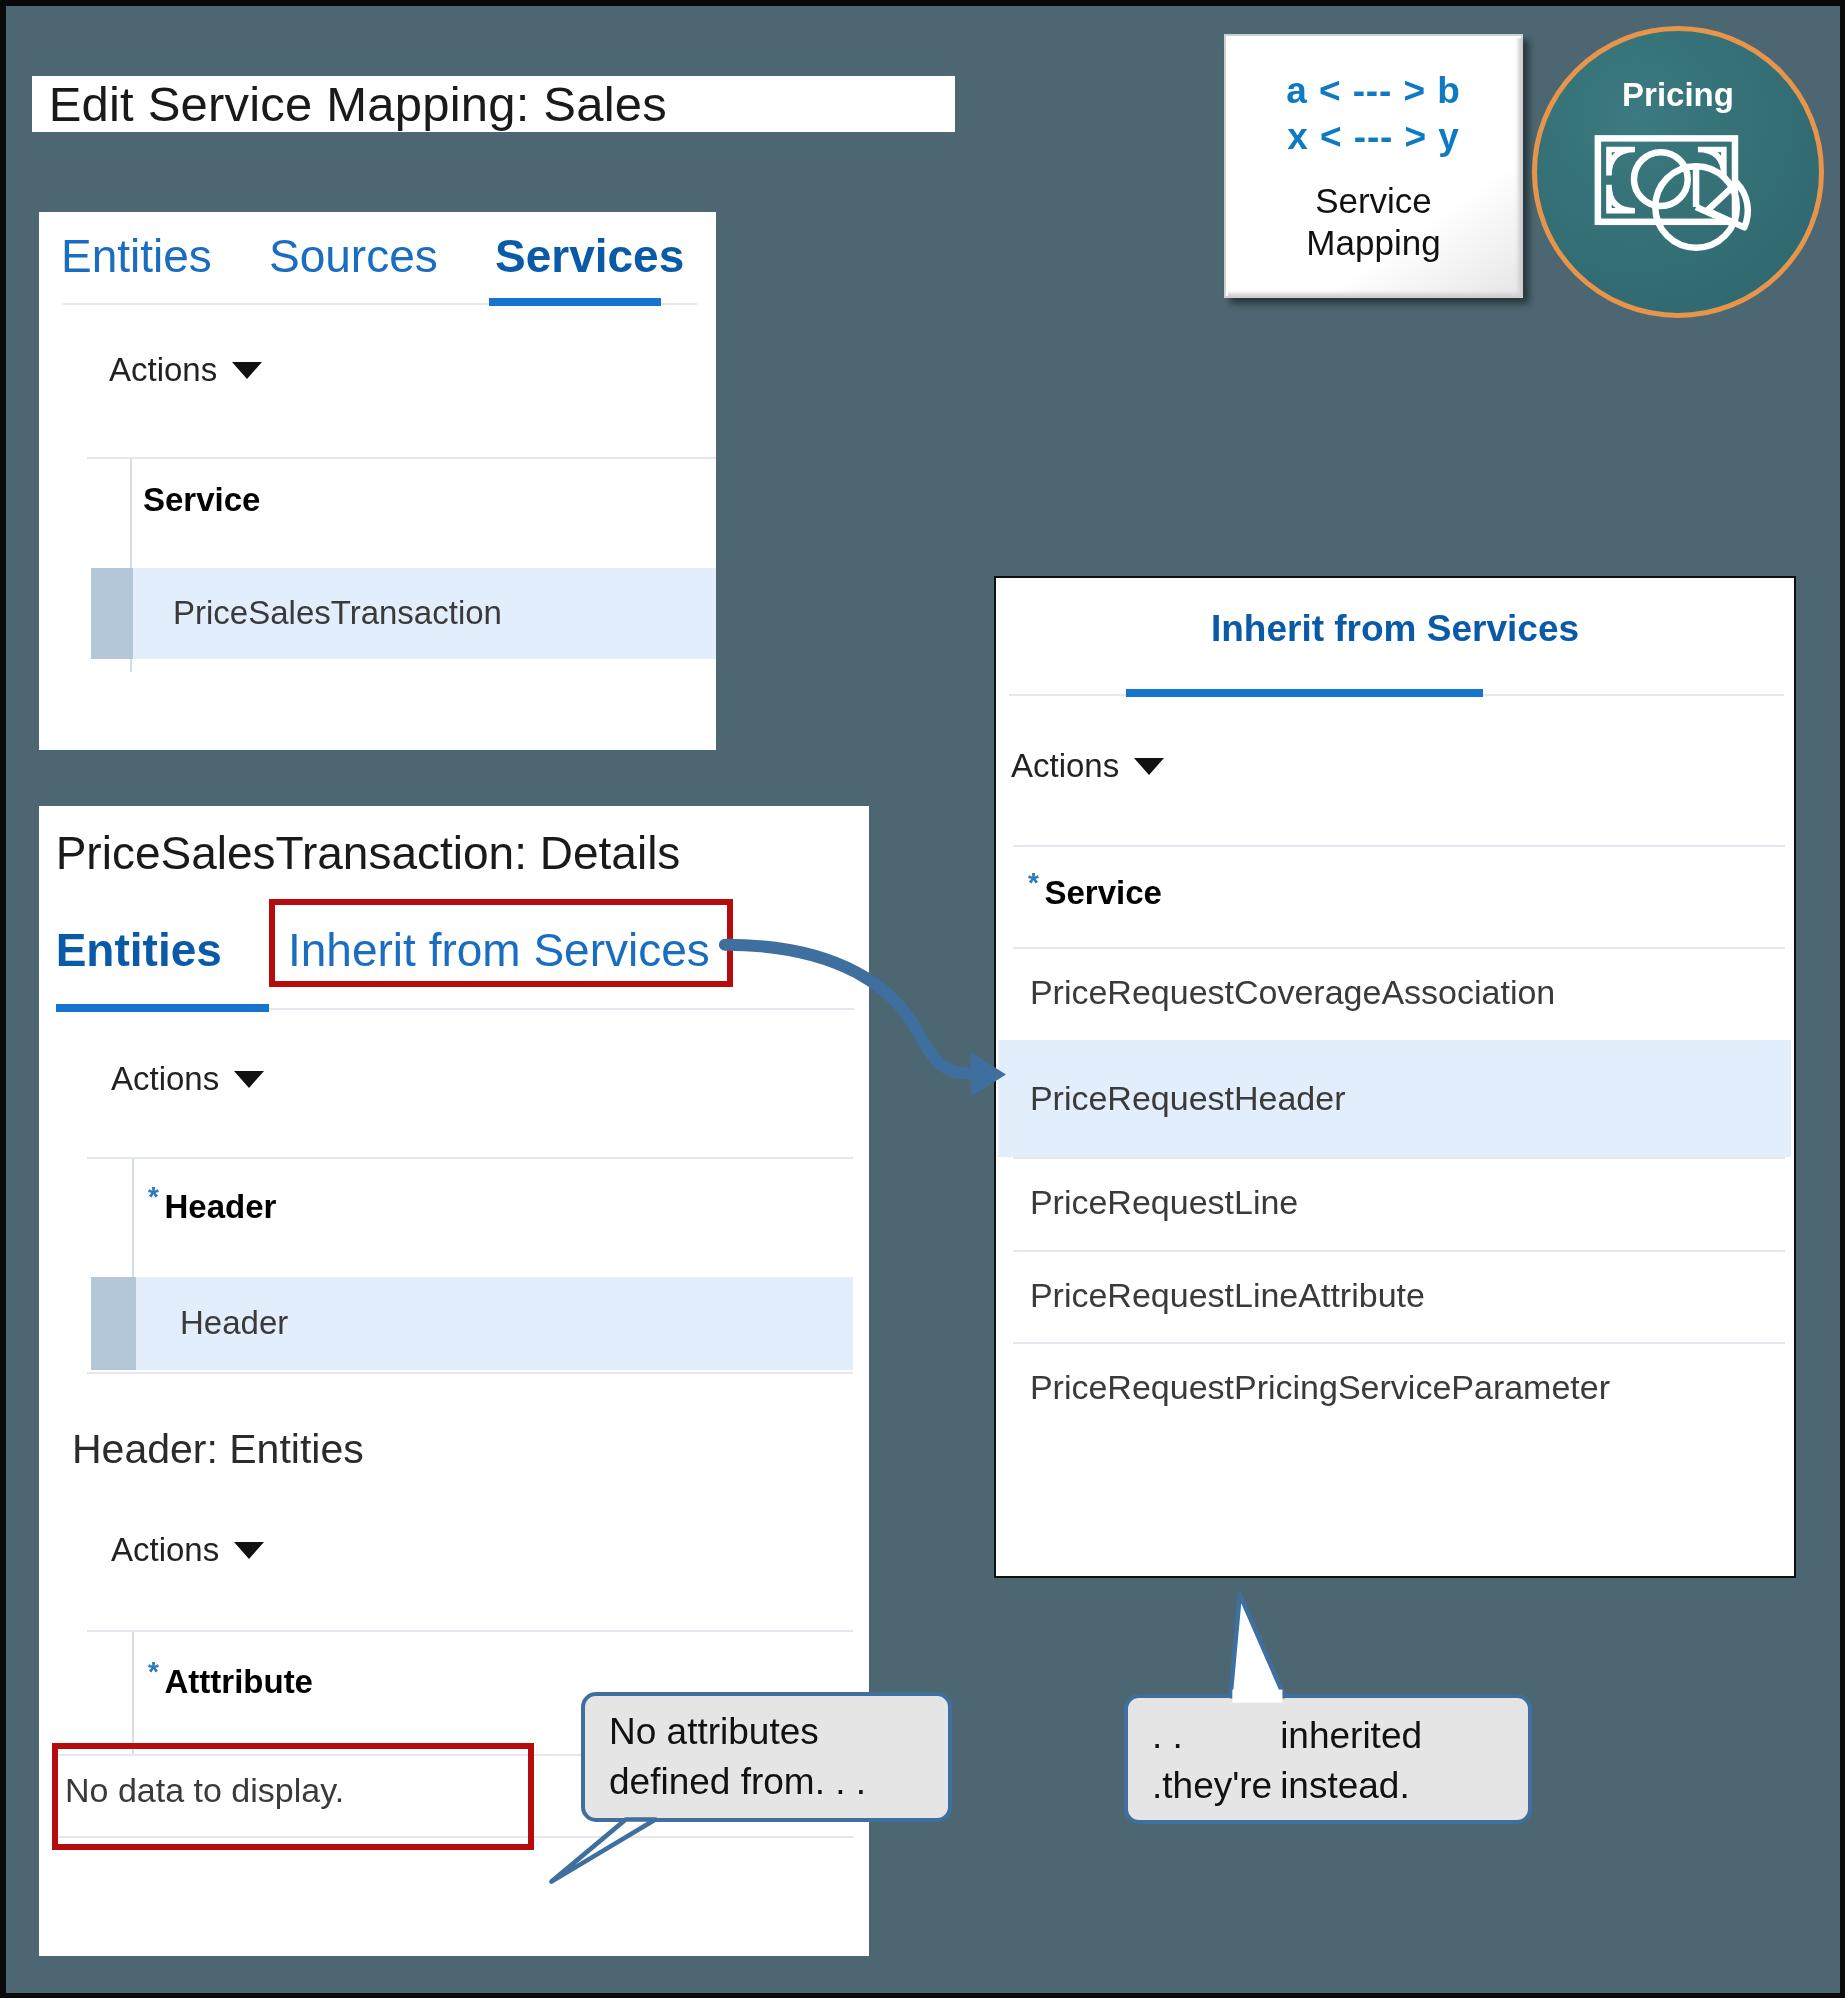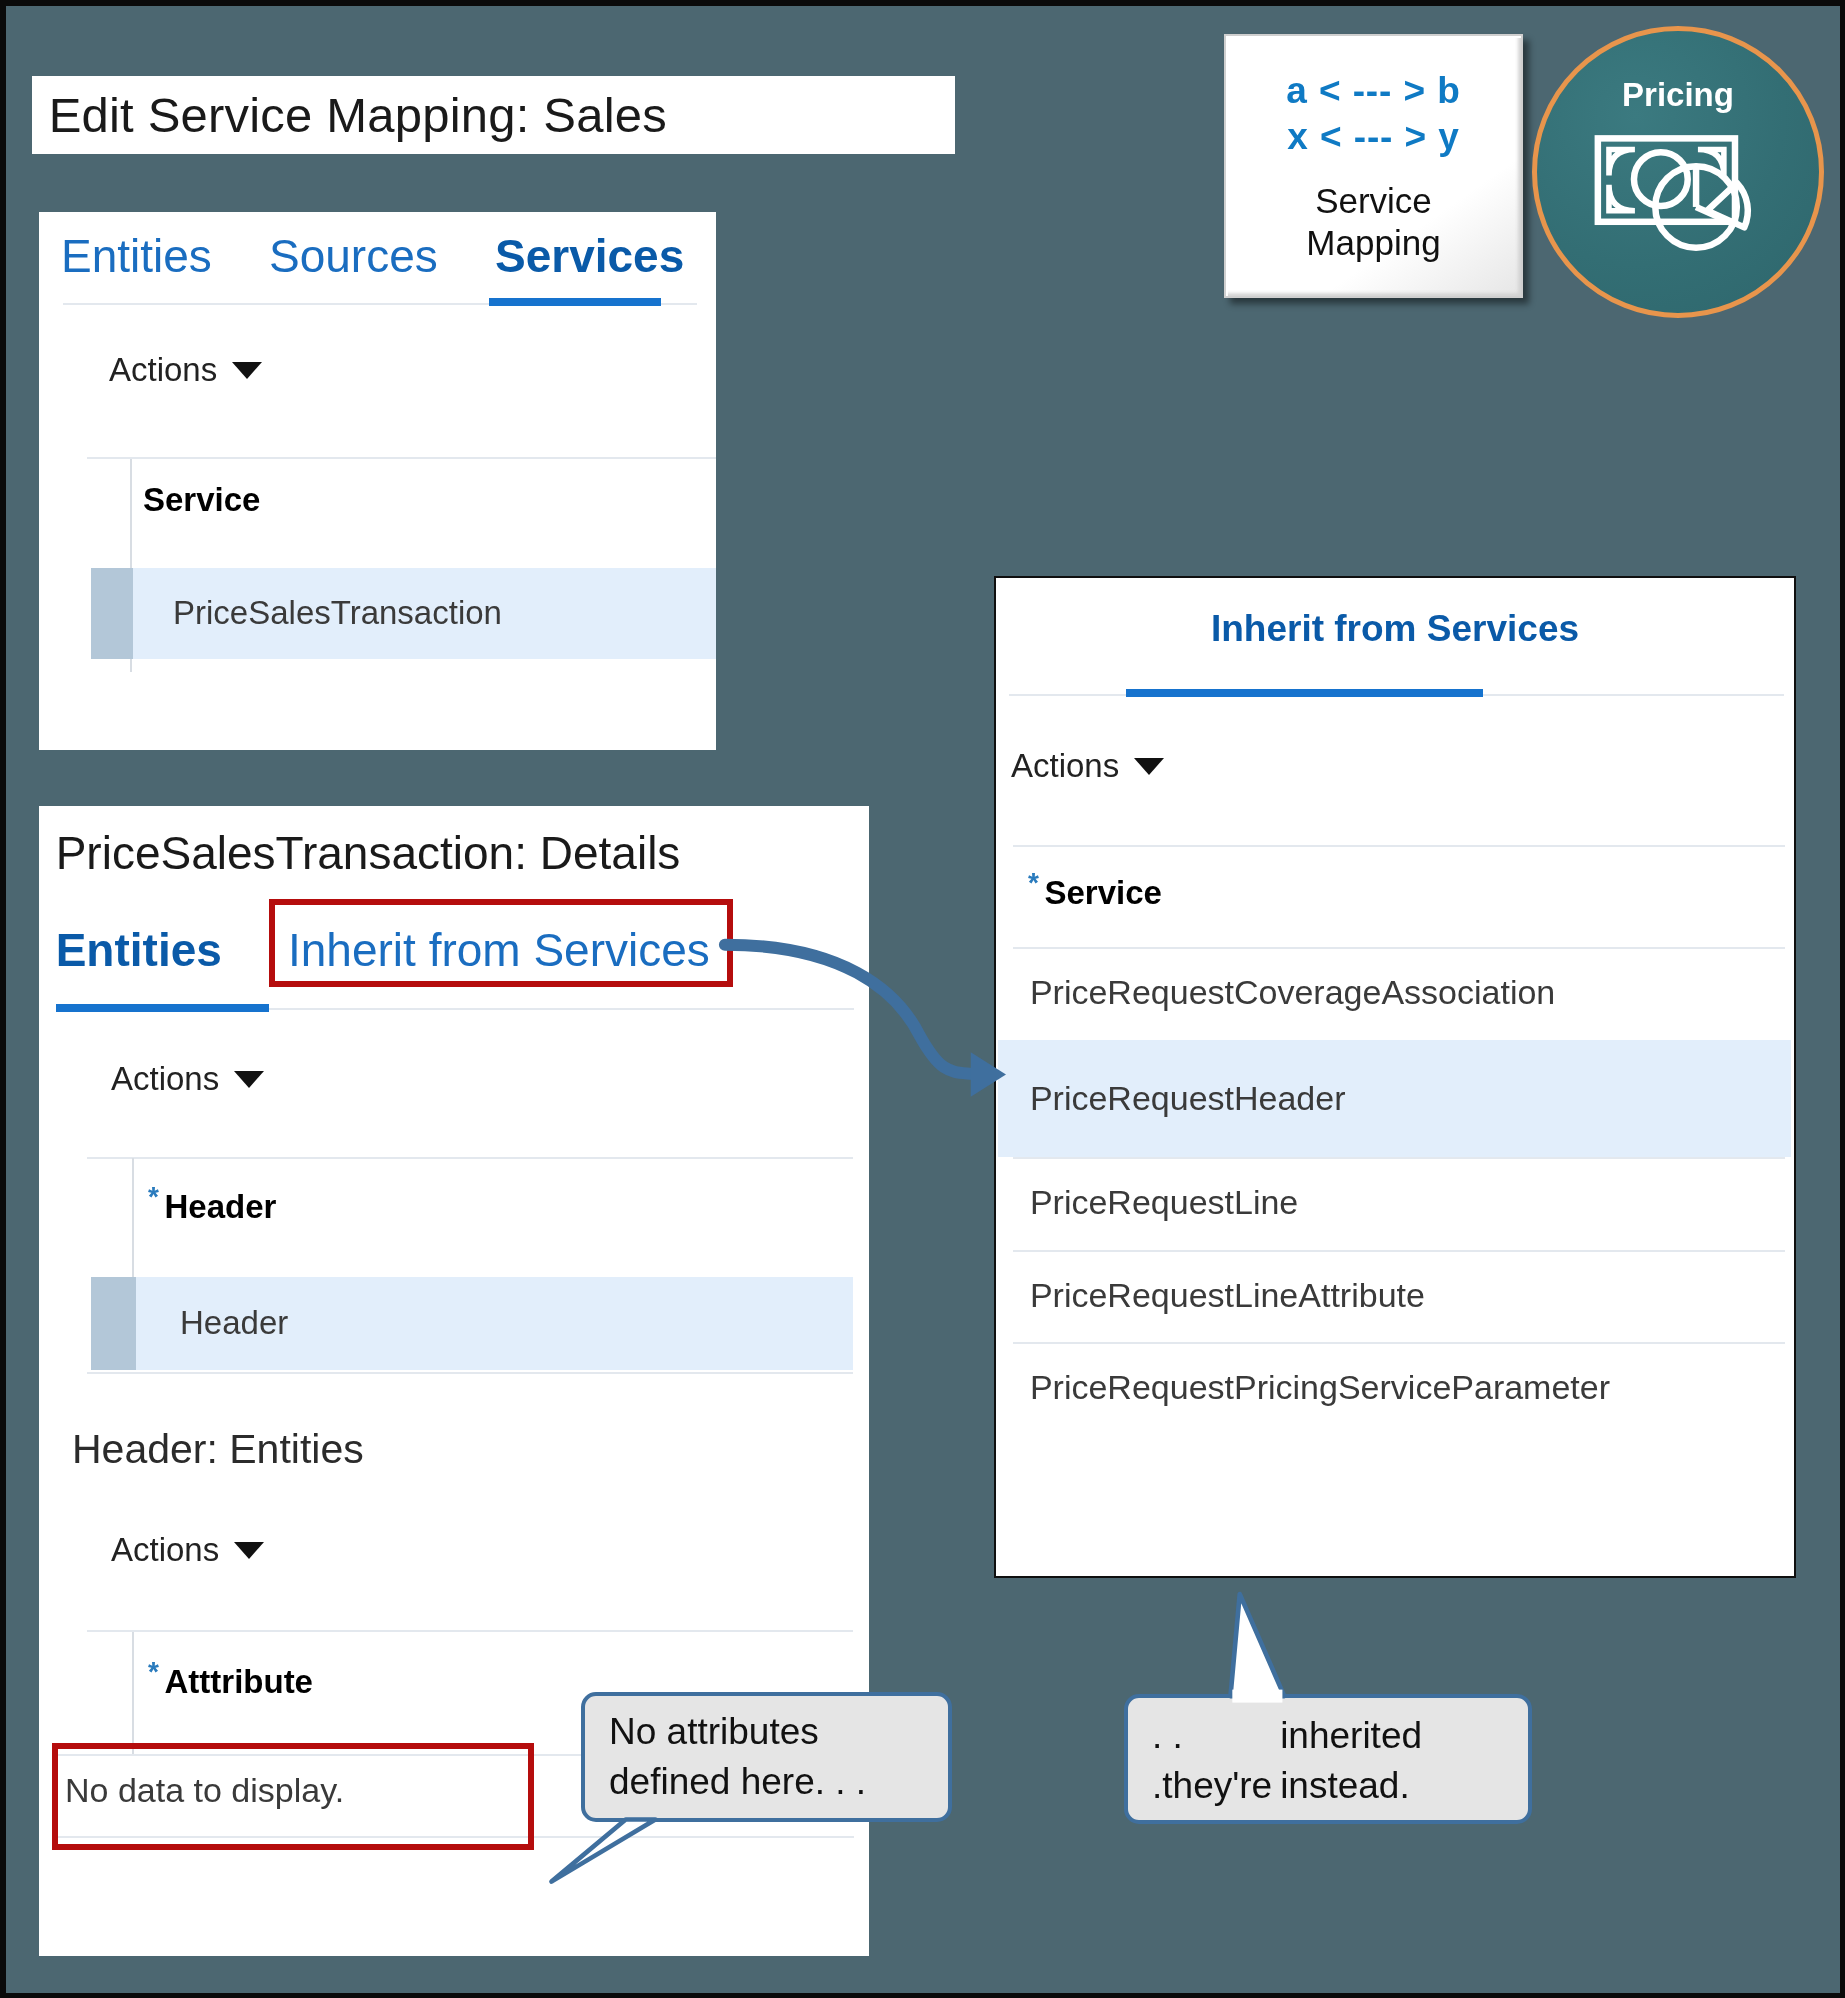--- a/index.html
+++ b/index.html
@@ -13,21 +13,21 @@
     border:6.5px solid #0a0a0a;
   }
   .stage{position:absolute;inset:0;}
 
   
   .panel{position:absolute;background:#ffffff;}
 
   
   #page-title{
     position:absolute;left:26px;top:70px;
-    width:923px;height:78px;
+    width:923px;height:56px;
     background:#ffffff;
     display:flex;align-items:center;
     padding-left:16.7px;box-sizing:border-box;
     font-size:49px;color:#1a1a1a;letter-spacing:0.2px;
   }
 
   
   #services-panel{left:33px;top:206px;width:677px;height:538px;}
   .tabbar{position:relative;height:93px;}
   .tab{
@@ -230,21 +230,21 @@
         <circle cx="112" cy="96" r="44" fill="none" stroke="#ffffff" stroke-width="7"></circle>
         <path d="M112 96 L112 52" stroke="#ffffff" stroke-width="7" fill="none"></path>
         <path d="M112 96 L152 114" stroke="#ffffff" stroke-width="7" fill="none"></path>
         <path d="M156 70 A44 44 0 0 1 164 118 L124 100 Z" fill="none" stroke="#ffffff" stroke-width="7" stroke-linejoin="round"></path>
       </svg>
     </span>
   </div>
 
   <div class="callout" style="left:575px;top:1686px;width:371px;height:130px;flex-direction:column;align-items:flex-start;justify-content:center;">
     <div>No attributes</div>
-    <div>defined here. . .</div>
+    <div>defined from. . .</div>
   </div>
 
   <div class="callout" style="left:1118px;top:1688px;width:408px;height:130px;flex-direction:row;align-items:flex-start;justify-content:center;">
     <div>. . .they're</div>
     <div>inherited instead.</div>
   </div>
 
   <svg class="overlay" viewBox="0 0 1990 2155" width="1846" height="1999">
 
     <path d="M775,1012 C900,1012 960,1060 985,1110 C1010,1155 1020,1148 1048,1152" stroke="#3f6f9e" stroke-width="13" fill="none" stroke-linecap="round"></path>

